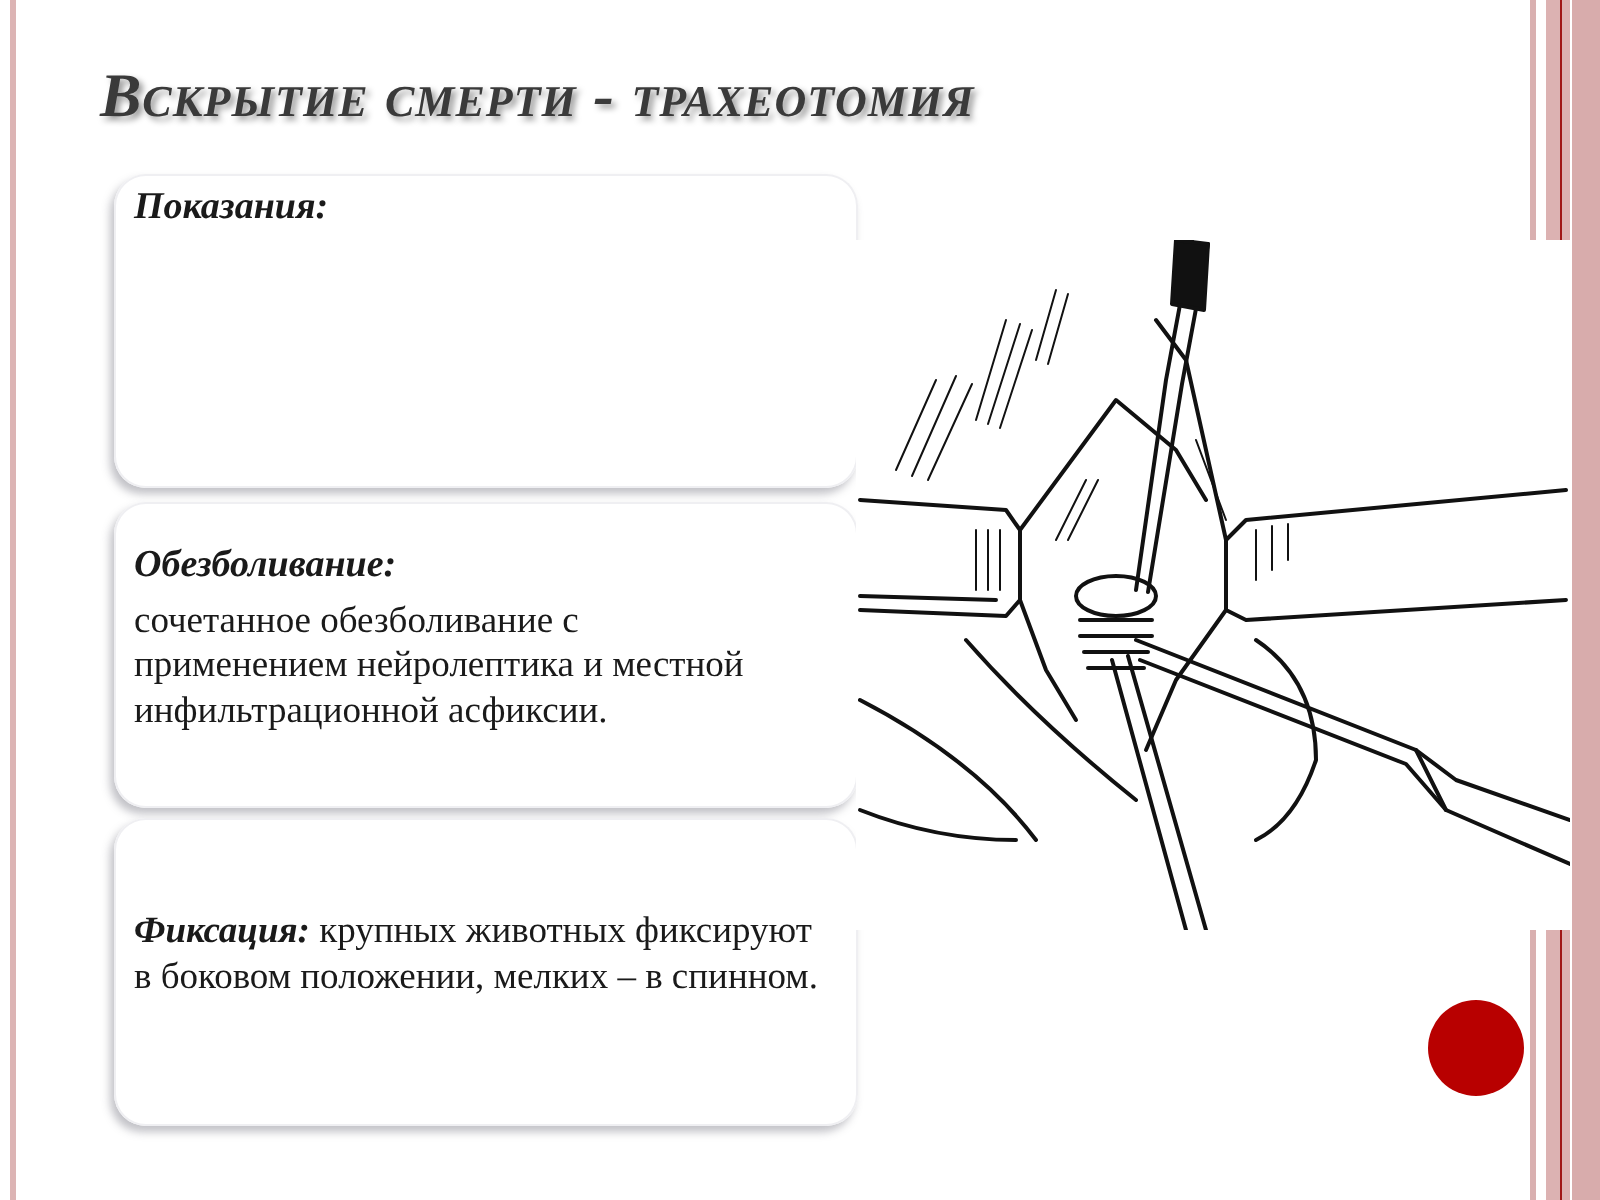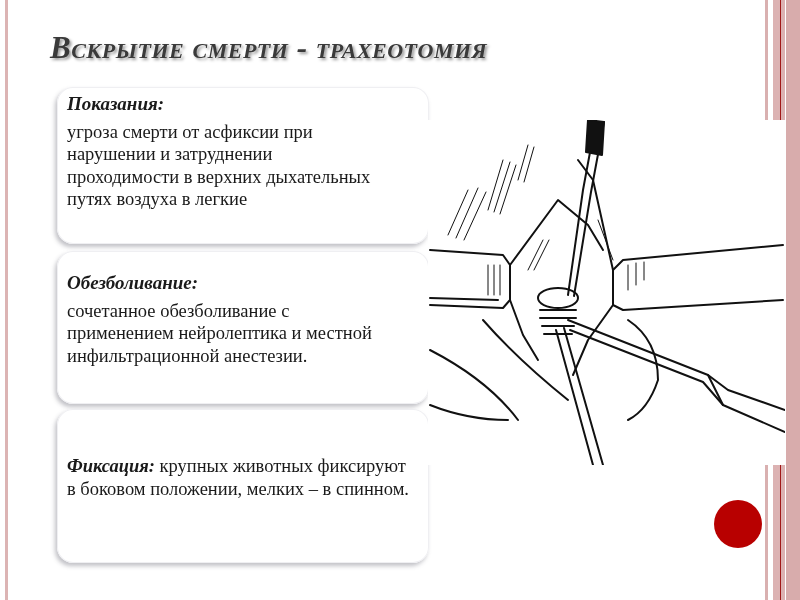--- a/index.html
+++ b/index.html
@@ -31,28 +31,27 @@
 <div class="stripe s2"></div>
 <div class="stripe s3"></div>
 <div class="stripe s4"></div>
 <div class="stripe s5"></div>
 
 <div class="title">Вскрытие смерти - трахеотомия</div>
 
 <div class="box b1">
   <div class="box-inner" style="top:6px;">
     <span class="heading">Показания:</span>
-    <span style="display:block;width:320px;">угроза смерти от асфиксии при нарушении и затруднении проходимости в верхних дыхательных путях воздуха в легкие</span>
   </div>
 </div>
 
 <div class="box b2">
   <div class="box-inner" style="top:21px;">
     <span class="heading">Обезболивание:</span>
-    <span style="display:block;width:320px;">сочетанное обезболивание с применением нейролептика и местной инфильтрационной анестезии.</span>
+    <span style="display:block;width:320px;">сочетанное обезболивание с применением нейролептика и местной инфильтрационной асфиксии.</span>
   </div>
 </div>
 
 <div class="box b3">
   <div class="box-inner" style="top:46px;">
     <span class="heading-inline">Фиксация:</span>
     <span>крупных животных фиксируют в боковом положении, мелких – в спинном.</span>
   </div>
 </div>
 

